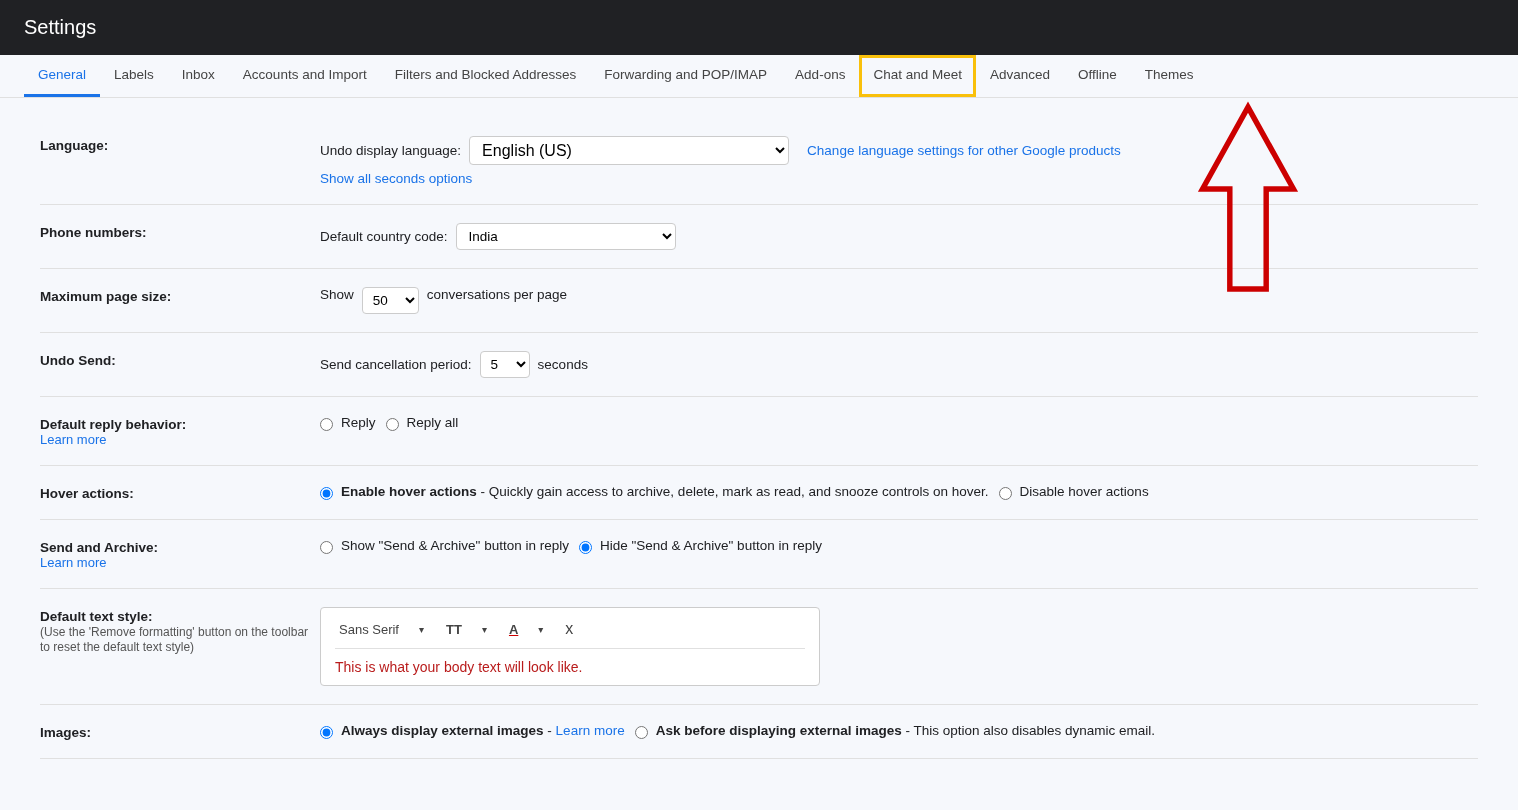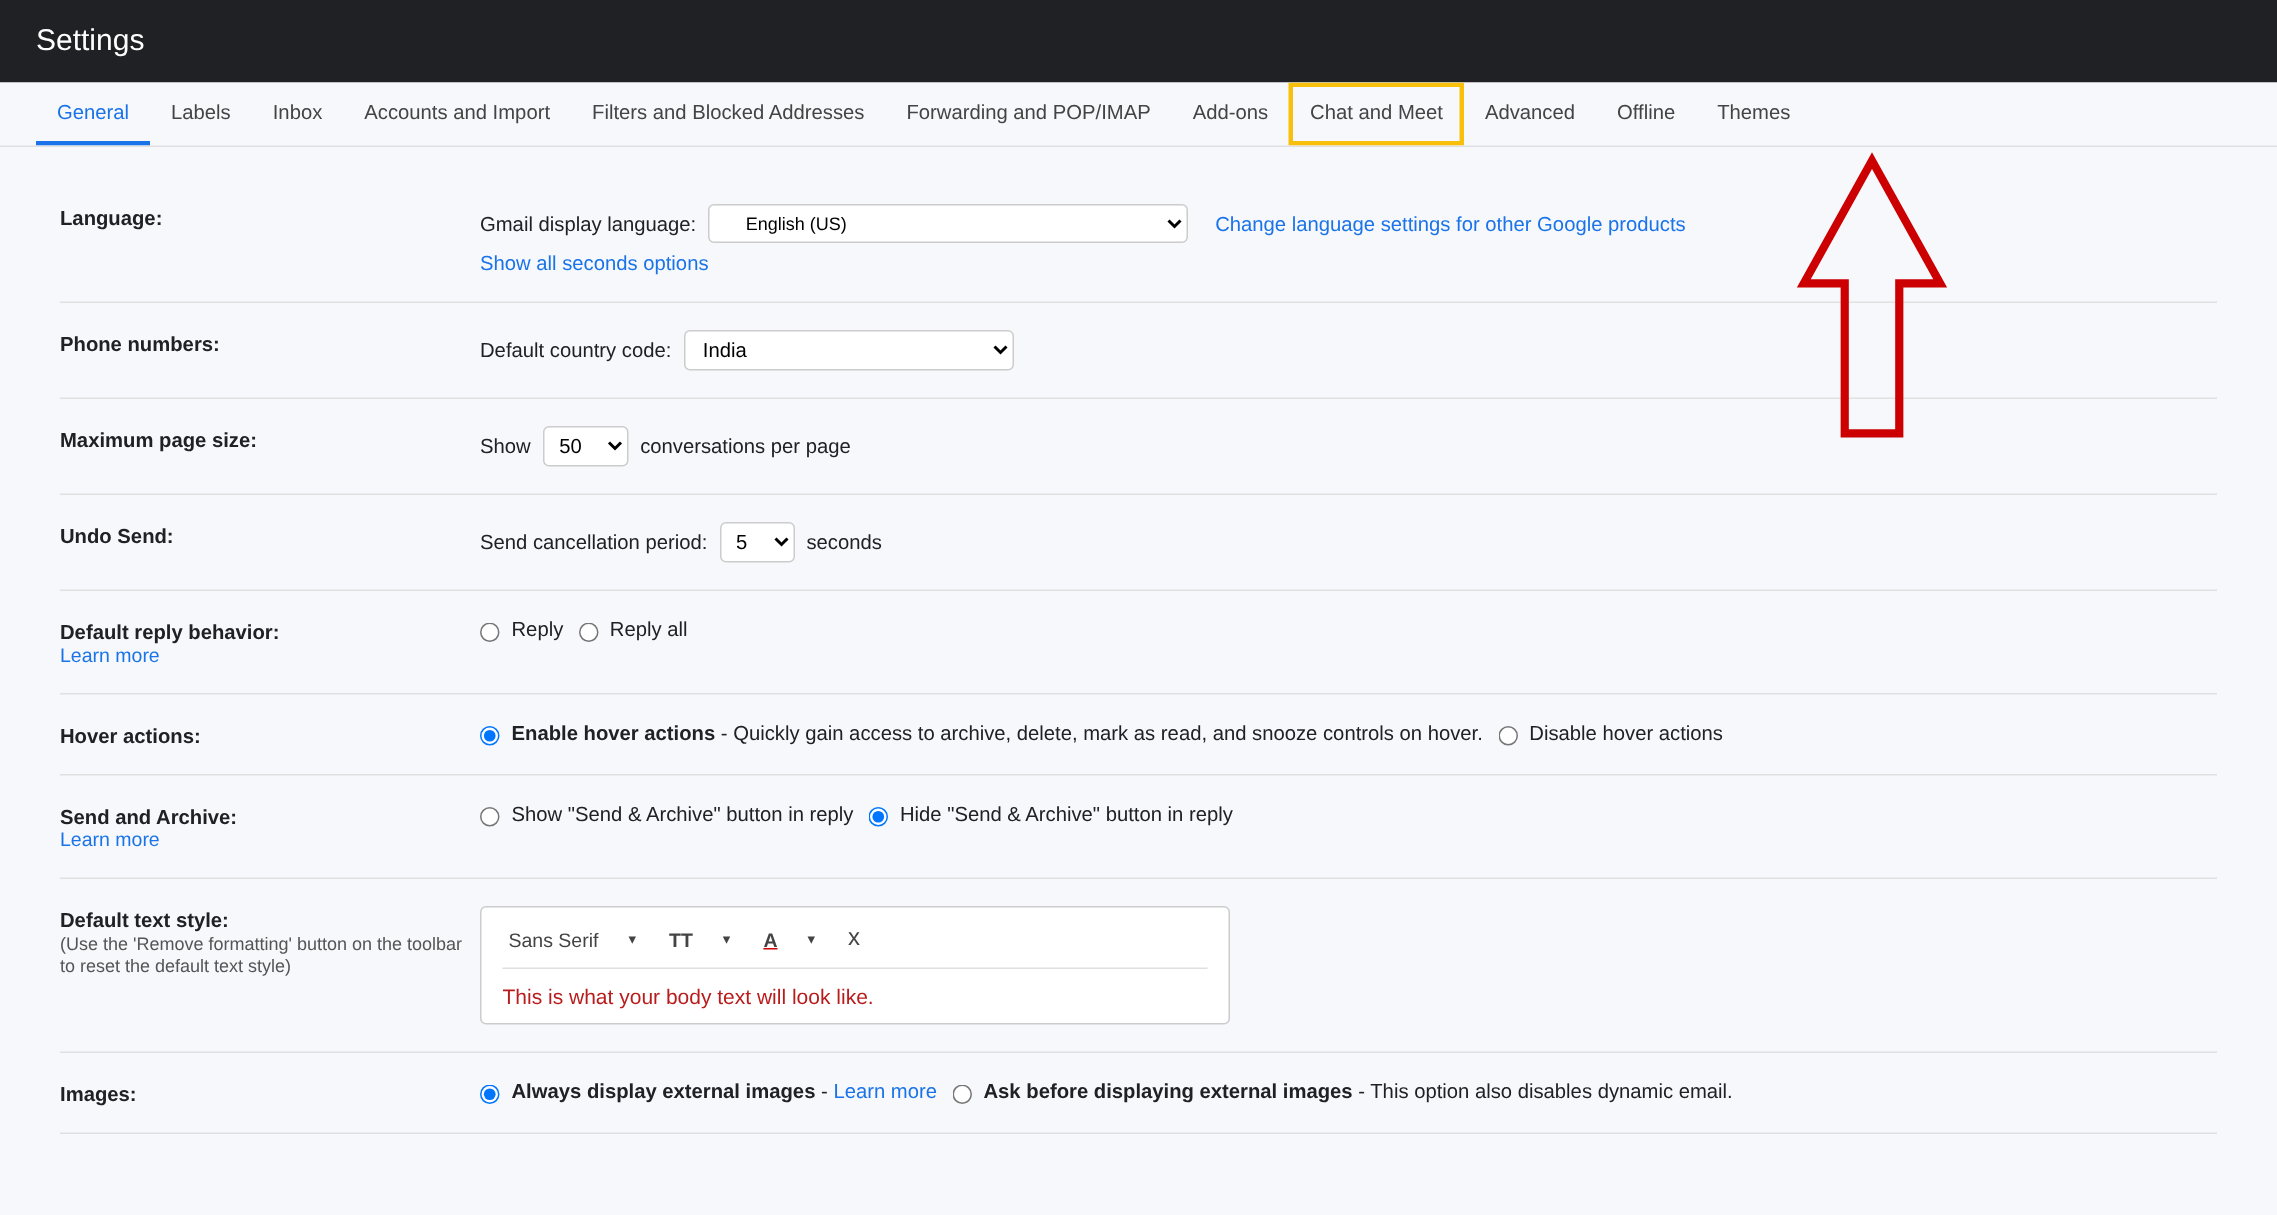--- a/index.html
+++ b/index.html
@@ -72,22 +72,22 @@
       cursor: pointer;
       text-decoration: none;
     }
     .settings-control {
       flex: 1;
       font-size: 13.5px;
     }
 
     
     .lang-select {
-      padding: 4px 20px;
-      font-size: 12px;
+      padding: 4px 8px;
+      font-size: 16px;
       border: 1px solid #ccc;
       border-radius: 4px;
       min-width: 320px;
       cursor: pointer;
       background: #fff;
     }
     .change-lang-link {
       color: #1a73e8;
       text-decoration: none;
       margin-left: 10px;
@@ -224,21 +224,21 @@
 
     <polygon points="70,10 120,100 90,100 90,210 50,210 50,100 20,100" fill="none" stroke="#cc0000" stroke-width="6"></polygon>
   </svg>
 
   <div class="settings-row">
     <div class="settings-label">
       <span>Language:</span>
     </div>
     <div class="settings-control">
       <div style="display:flex; align-items:center; flex-wrap:wrap; gap:8px;">
-        <span style="font-size:13.5px;">Gmail display language:</span>
+        <span style="font-size:13.5px;">Undo display language:</span>
         <select class="lang-select">
         <option value="English (US)">English (US)</option><option value="English (UK)">English (UK)</option><option value="Hindi">Hindi</option><option value="Spanish">Spanish</option><option value="French">French</option></select>
         <a class="change-lang-link" href="#">Change language settings for other Google products</a>
       </div>
       <a class="show-all-link" href="#">Show all seconds options</a>
     </div>
   </div>
 
   <div class="settings-row">
     <div class="settings-label">
@@ -251,21 +251,21 @@
         <option value="India">India</option><option value="United States">United States</option><option value="United Kingdom">United Kingdom</option><option value="Australia">Australia</option><option value="Canada">Canada</option></select>
       </div>
     </div>
   </div>
 
   <div class="settings-row">
     <div class="settings-label">
       <span>Maximum page size:</span>
     </div>
     <div class="settings-control">
-      <div style="display:flex; align-items:center; gap:8px;">
+      <div style="display:flex; align-items:flex-start; gap:8px;">
         <span style="font-size:13.5px;">Show</span>
         <select class="page-size-select">
         <option value="10">10</option><option value="15">15</option><option value="20">20</option><option value="25">25</option><option value="50" selected="">50</option><option value="100">100</option></select>
         <span style="font-size:13.5px;">conversations per page</span>
       </div>
     </div>
   </div>
 
   <div class="settings-row">
     <div class="settings-label">

